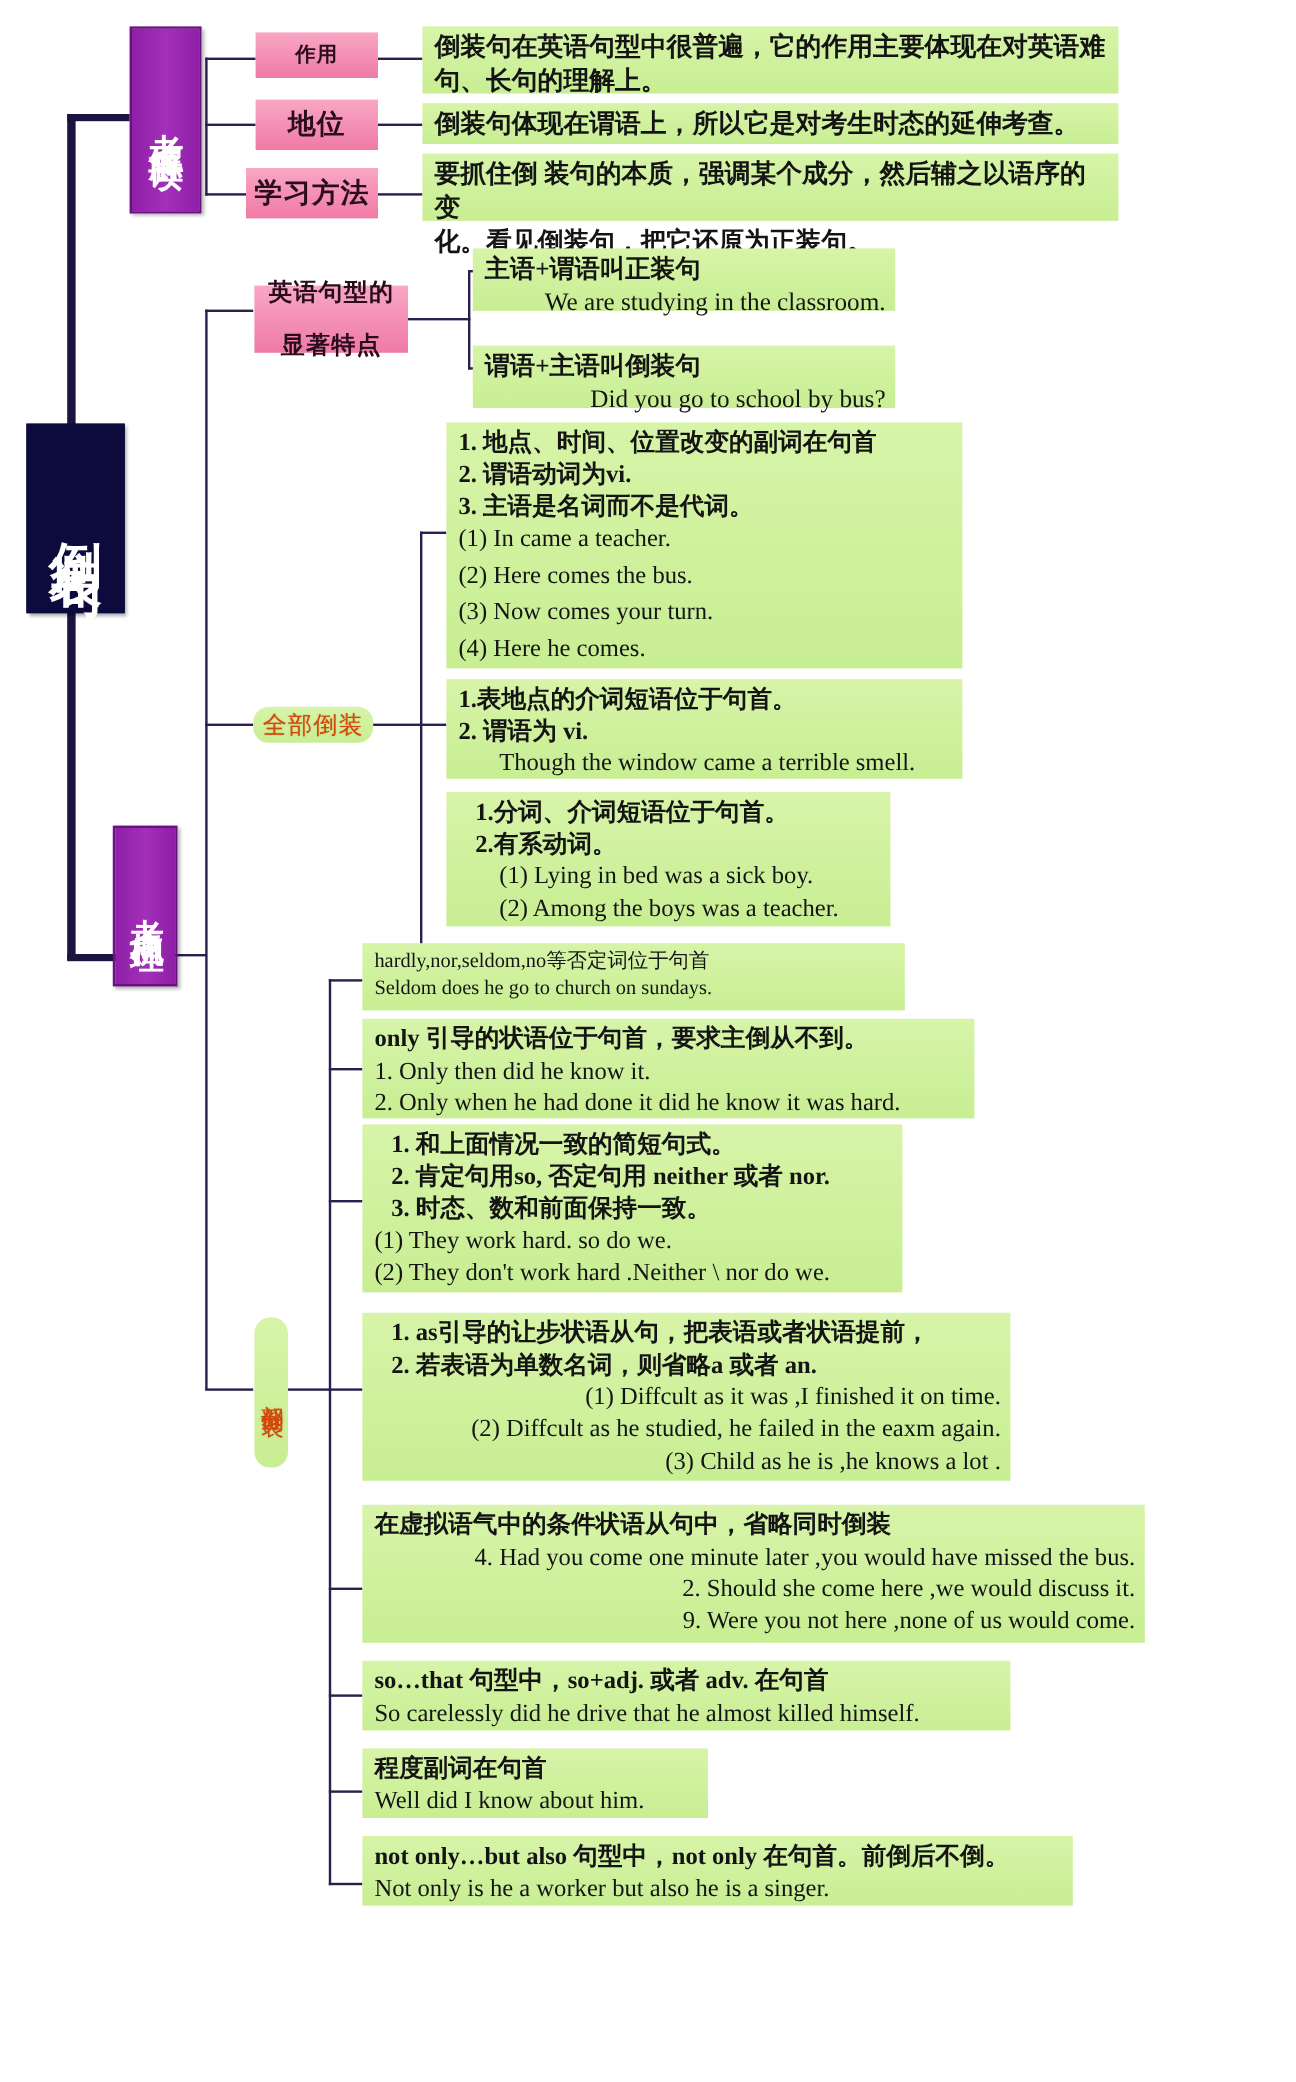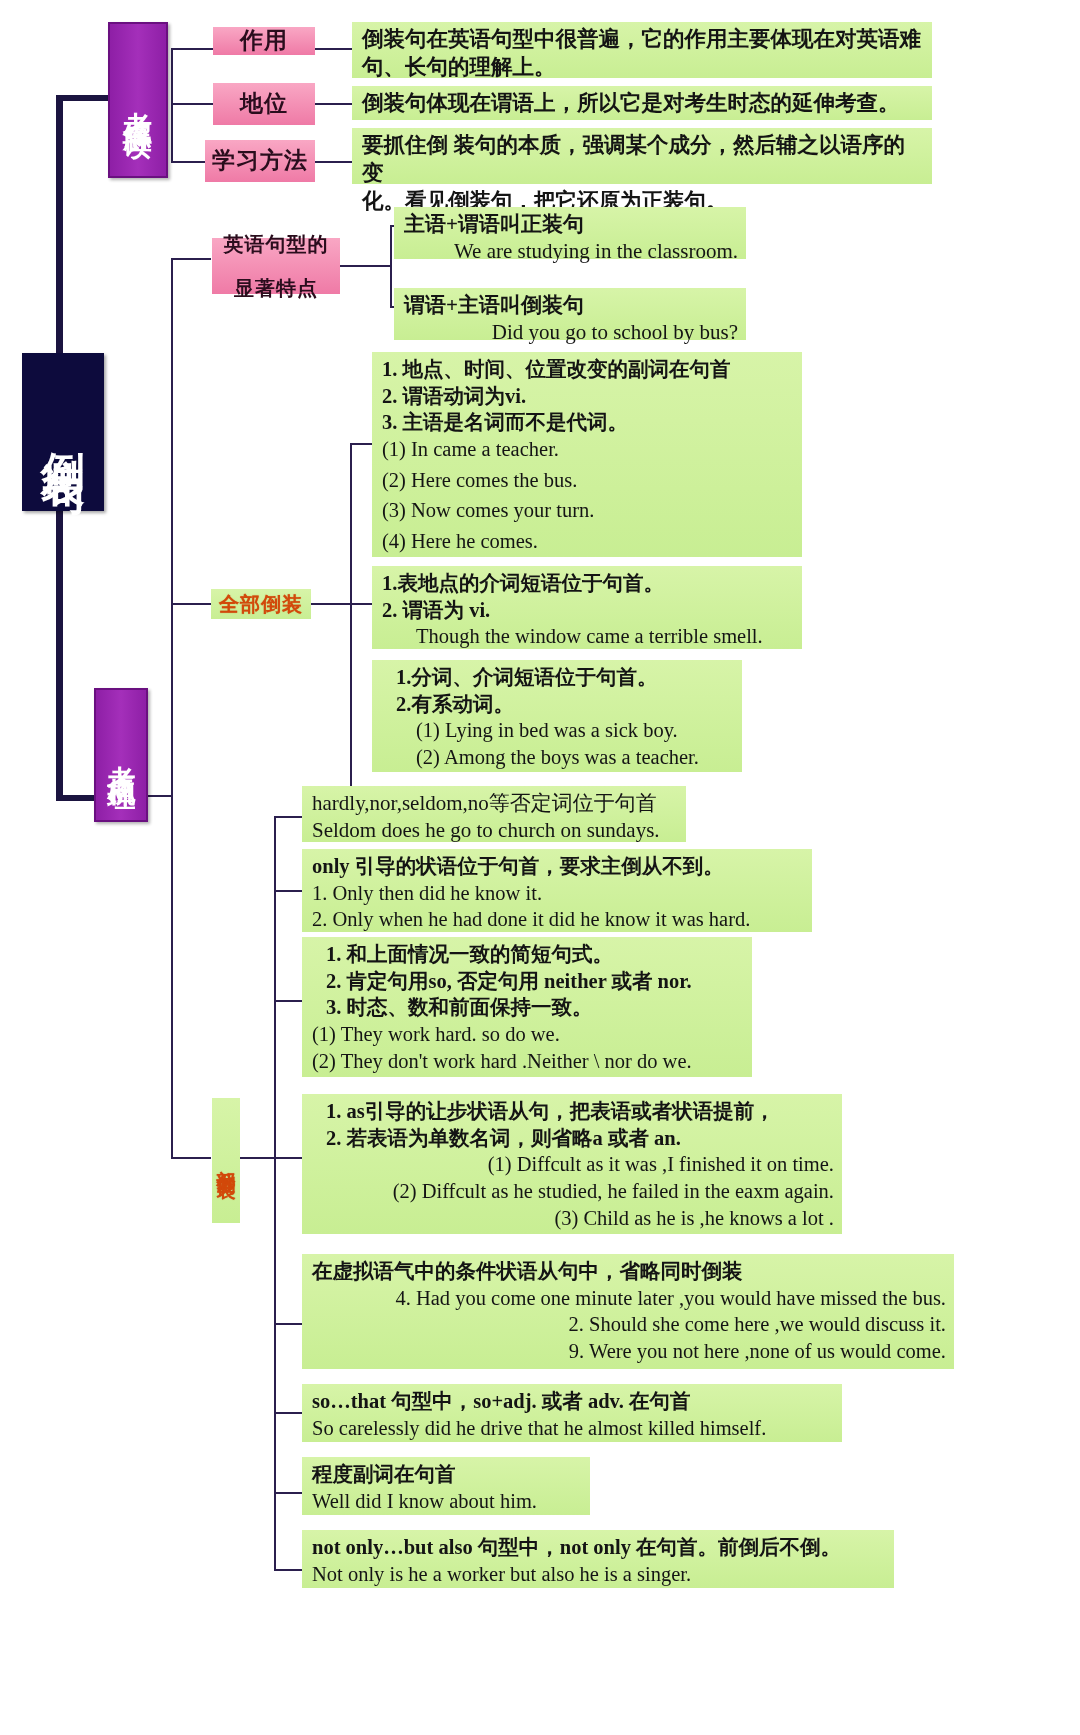--- a/index.html
+++ b/index.html
@@ -72,25 +72,26 @@
     line-height:1.30;
   }
   .green .cn{font-weight:bold;}
 
   
   .greenlabel{
     position:absolute;
     background:#cdf09a;
     background:linear-gradient(180deg,#d7f4a8 0%,#c8ee93 100%);
     color:#d2490a;
-    font-weight:bold;
+    font-weight:normal;
     display:flex;align-items:center;justify-content:center;
     text-align:center;
     letter-spacing:1px;
     text-shadow:0 0 1px rgba(200,60,0,.6);
+    border-radius:13px;
   }
   .greenlabel.vertical{
     writing-mode:vertical-rl;
     text-orientation:upright;
     letter-spacing:3px;
   }
   .pad1{padding-left:20px;text-align:right;}
   .pad2{padding-left:34px;}
   .pad3{padding-left:14px;}
 </style>
@@ -145,21 +146,21 @@
   <div class="ln" style="left:274px;top:1412px;width:28px;height:2px;"></div>
   <div class="ln" style="left:274px;top:1492px;width:28px;height:2px;"></div>
   <div class="ln" style="left:274px;top:1569px;width:28px;height:2px;"></div>
 
   <div class="root" style="left:22px;top:353px;width:76px;height:152px;font-size:44px;">倒装句</div>
 
   <div class="l1" style="left:108px;top:22px;width:56px;height:152px;font-size:29px;">考点解读</div>
 
   <div class="l1" style="left:94px;top:688px;width:50px;height:130px;font-size:28px;">考点梳理</div>
 
-  <div class="pink" style="left:213px;top:27px;width:102px;height:28px;font-size:23px;">作用</div>
+  <div class="pink" style="left:213px;top:27px;width:102px;height:38px;font-size:17px;">作用</div>
   <div class="green" style="left:352px;top:22px;width:580px;height:56px;font-size:21.5px;">
     <div class="cn">倒装句在英语句型中很普遍，它的作用主要体现在对英语难</div>
     <div class="cn">句、长句的理解上。</div>
   </div>
 
   <div class="pink" style="left:213px;top:83px;width:102px;height:42px;font-size:23px;">地位</div>
   <div class="green" style="left:352px;top:86px;width:580px;height:34px;font-size:21.5px;">
     <div class="cn">倒装句体现在谓语上，所以它是对考生时态的延伸考查。</div>
   </div>
 
@@ -204,21 +205,21 @@
 
   <div class="green" style="left:372px;top:660px;width:370px;height:112px;font-size:20.5px;">
     <div class="cn pad3">1.分词、介词短语位于句首。</div>
     <div class="cn pad3">2.有系动词。</div>
     <div class="pad2">(1) Lying in bed was a sick boy.</div>
     <div class="pad2">(2) Among the boys was a teacher.</div>
   </div>
 
   <div class="greenlabel vertical" style="left:212px;top:1098px;width:28px;height:125px;font-size:19px;">部分倒装</div>
 
-  <div class="green" style="left:302px;top:786px;width:384px;height:56px;font-size:21px;">
+  <div class="green" style="left:302px;top:786px;width:452px;height:56px;font-size:17px;">
     <div>hardly,nor,seldom,no等否定词位于句首</div>
     <div>Seldom does he go to church on sundays.</div>
   </div>
 
   <div class="green" style="left:302px;top:849px;width:510px;height:83px;font-size:20.5px;">
     <div class="cn">only 引导的状语位于句首，要求主倒从不到。</div>
     <div>1. Only then did he know it.</div>
     <div>2. Only when he had done it did he know it was hard.</div>
   </div>
 

